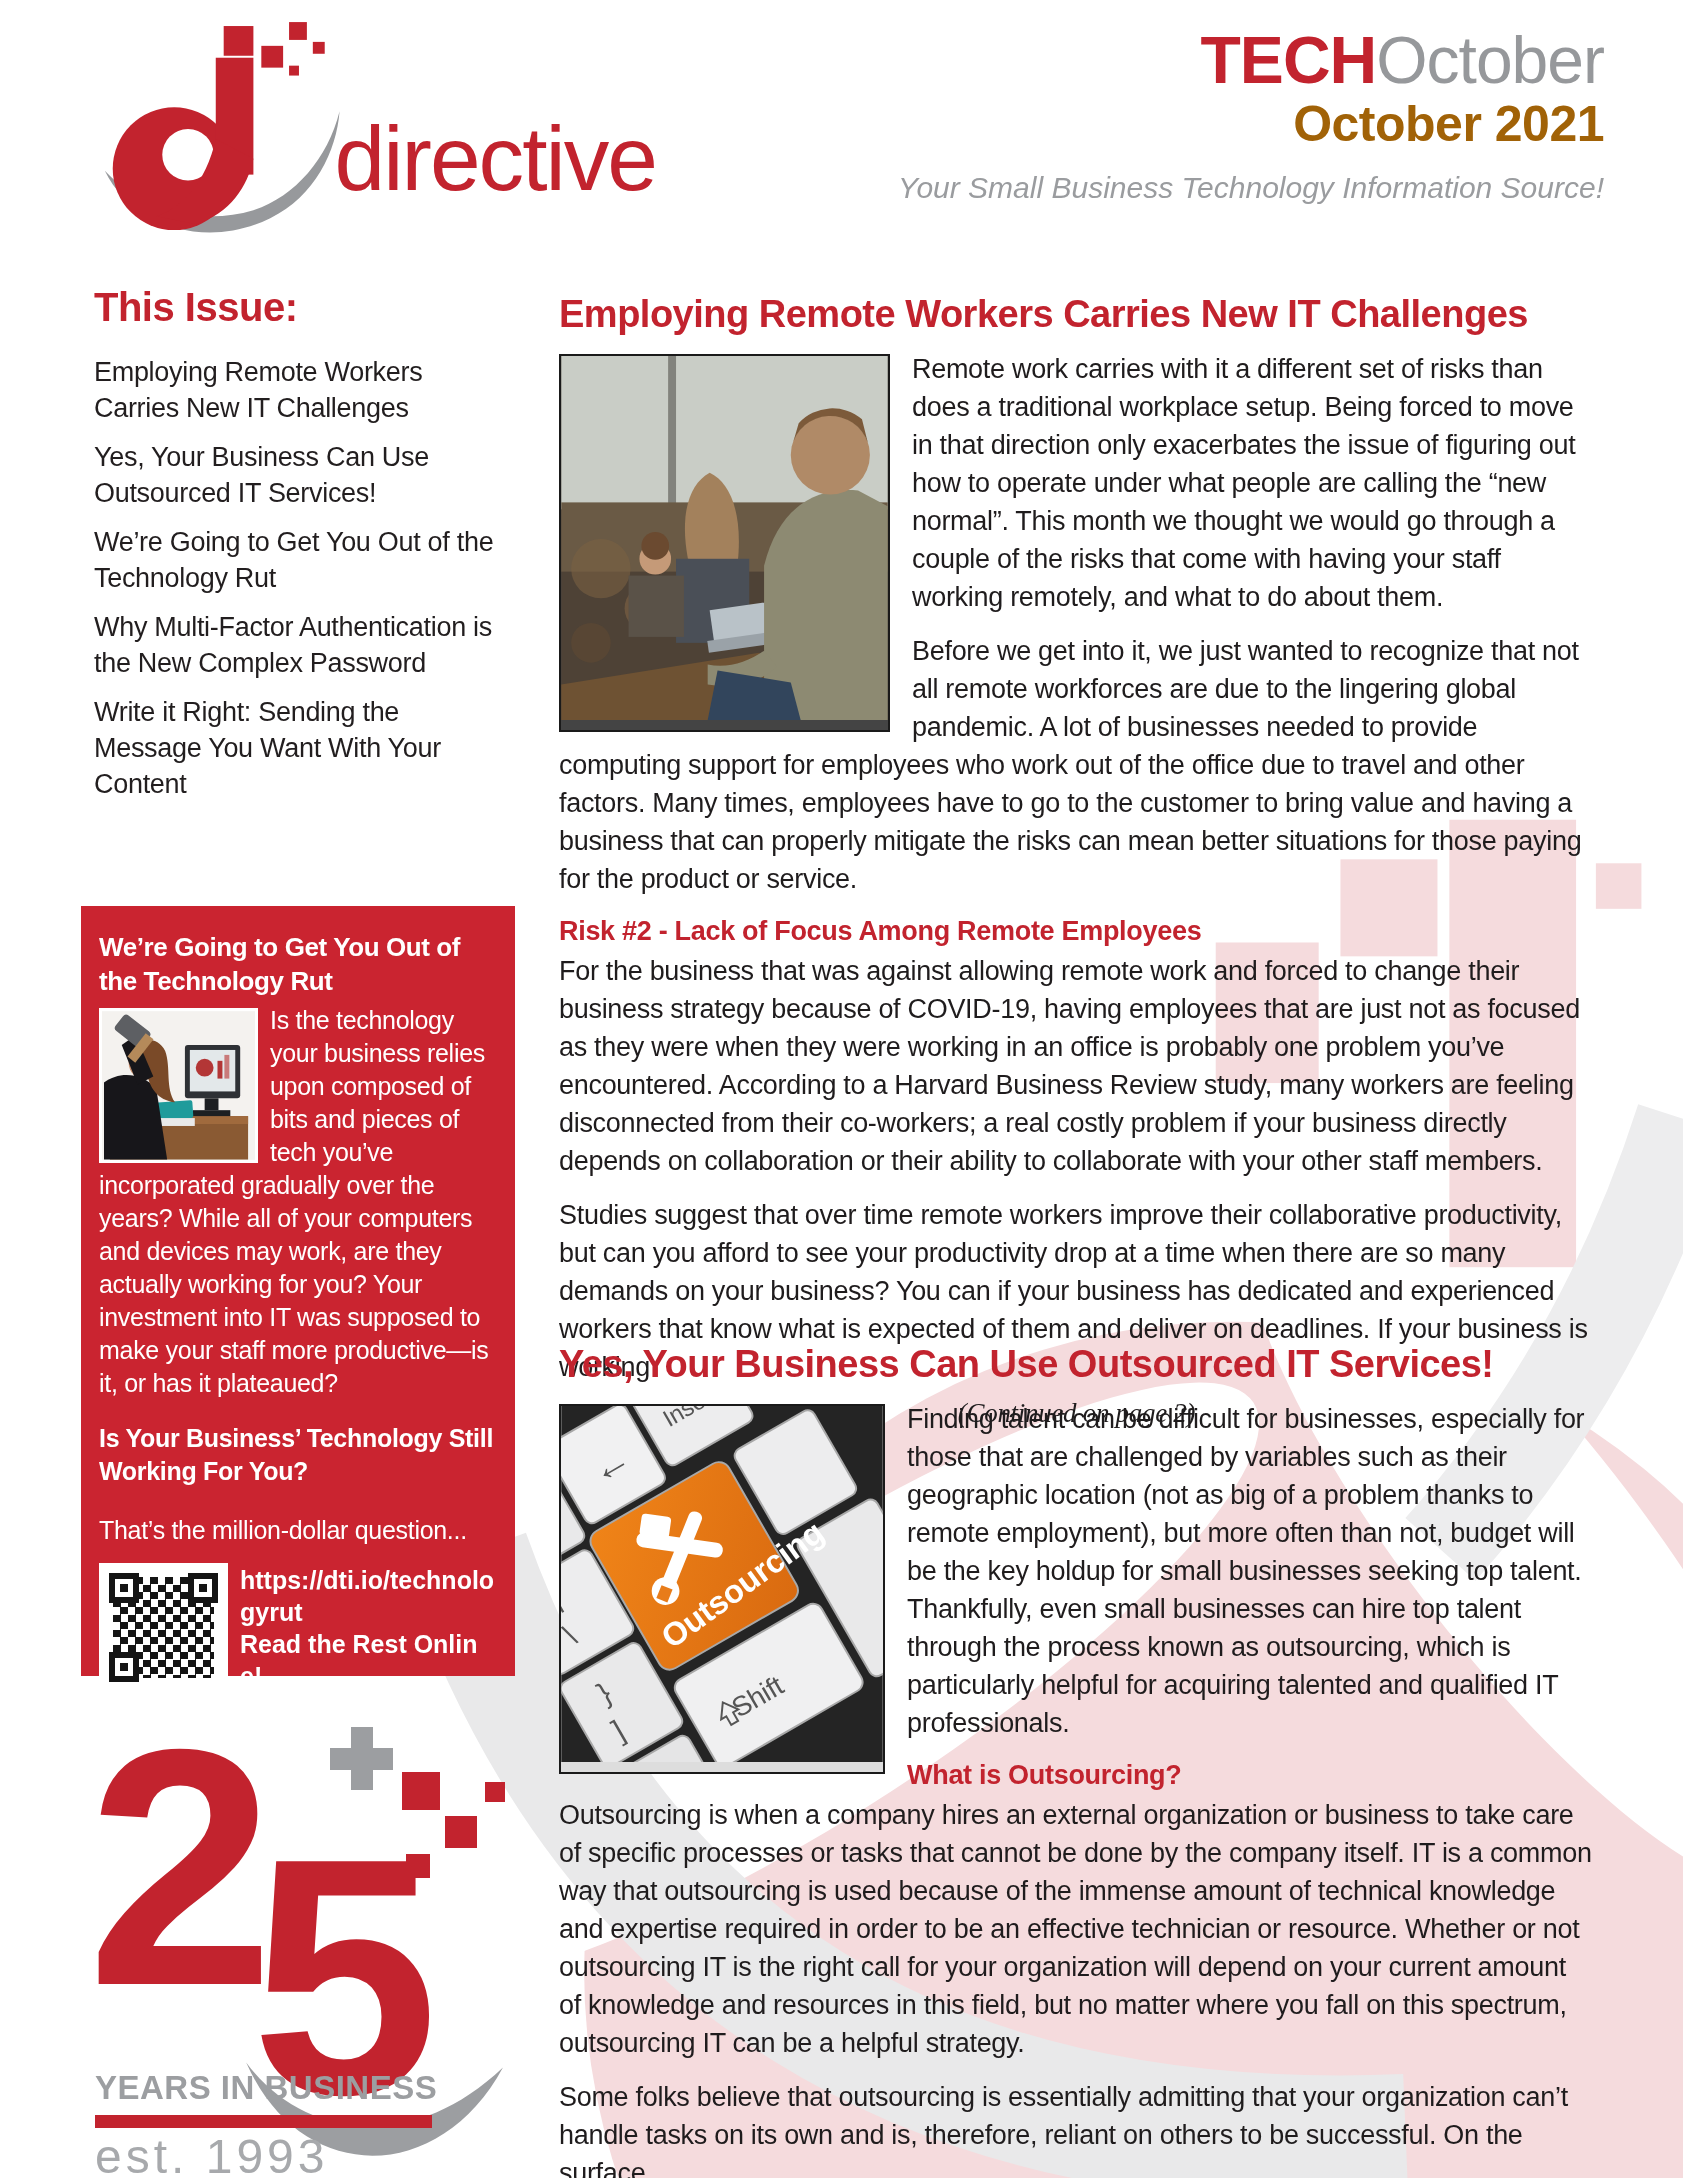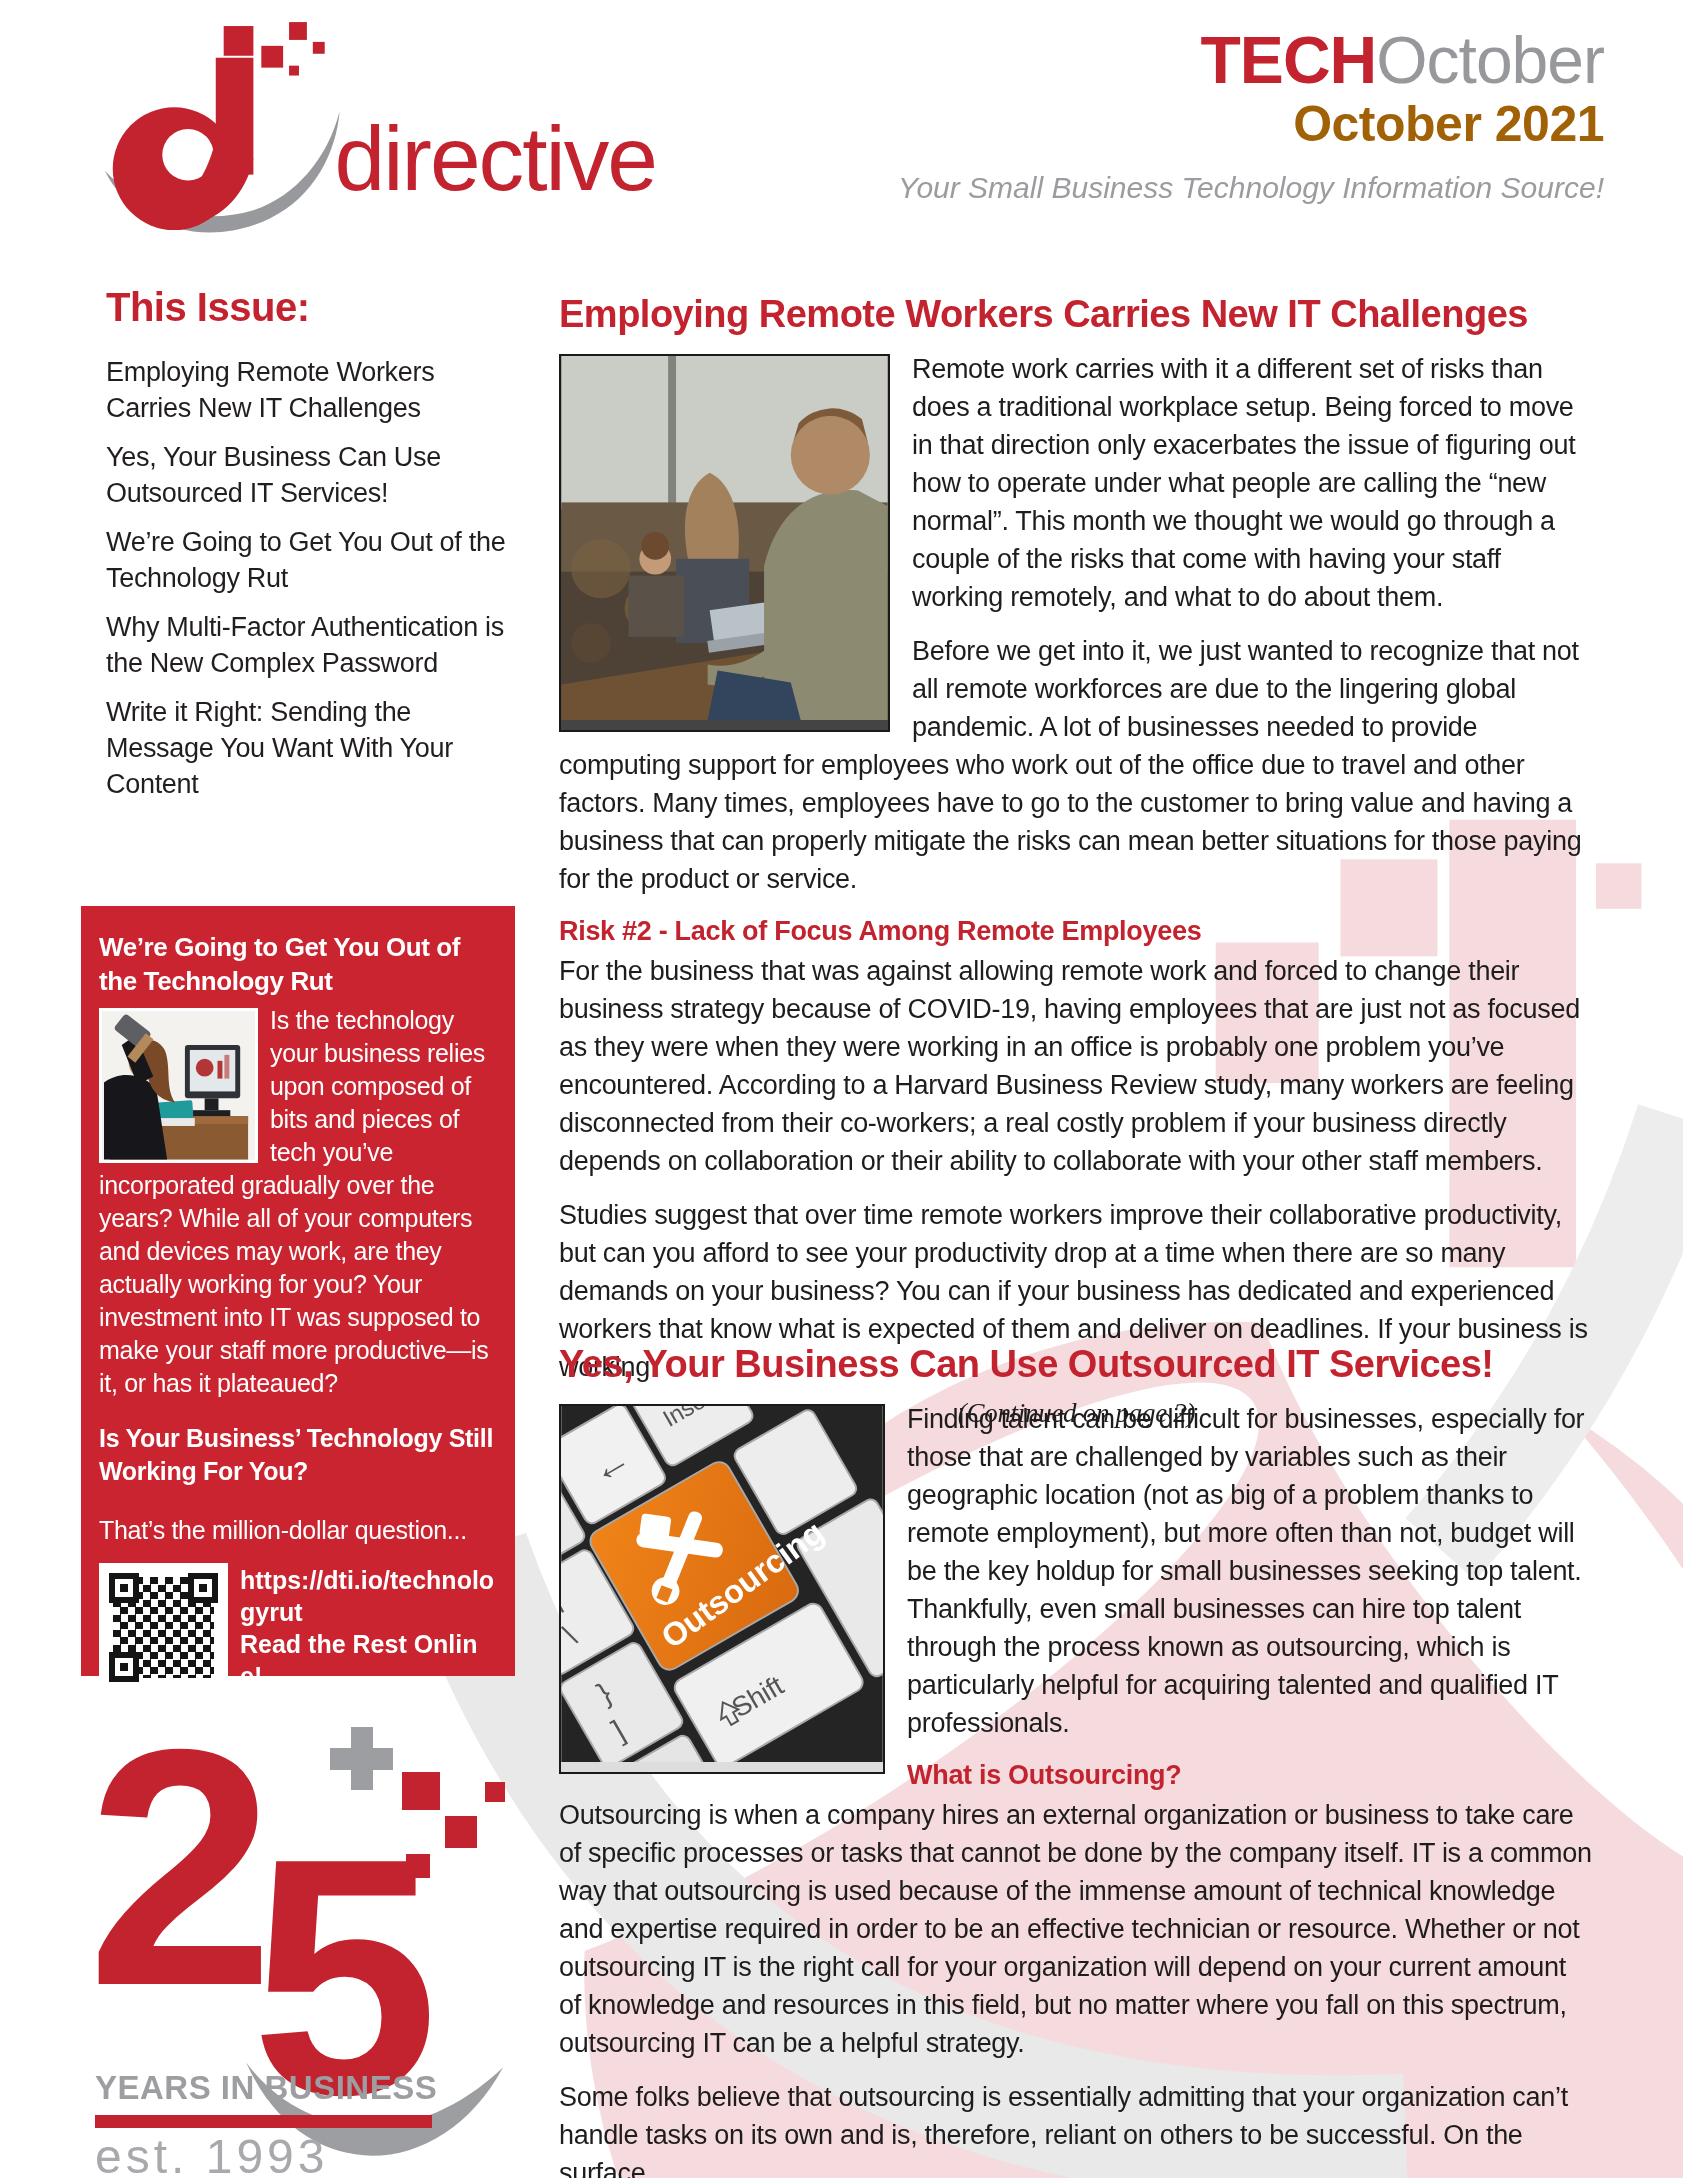--- a/index.html
+++ b/index.html
@@ -11,21 +11,21 @@
   
   .logo-wrap{left:87px;top:20px;width:624px;height:228px;}
   .masthead{right:79px;top:26px;text-align:right;}
   .mh1{font-size:66px;line-height:1.05;letter-spacing:-1px;}
   .mh1 .tech{color:#c2232e;font-weight:bold;}
   .mh1 .minutes{color:#96989b;font-weight:normal;}
   .mh2{font-size:50px;font-weight:bold;color:#a16207;letter-spacing:-0.5px;}
   .mh3{font-size:30px;font-style:italic;color:#9a9c9f;margin-top:18px;}
 
   
-  .toc{left:106px;top:285px;width:412px;}
+  .toc{left:94px;top:285px;width:412px;}
   .toc h2{margin:0 0 24px 0;font-size:40px;color:#c2232e;letter-spacing:-0.5px;}
   .toc-item{font-size:27px;line-height:36px;letter-spacing:-0.3px;margin-bottom:13px;color:#221e1f;}
 
   .promo{left:81px;top:906px;width:434px;height:770px;background:#ca2430;color:#fff;
          box-sizing:border-box;padding:24px 20px 18px 18px;}
   .promo h3{margin:0 0 6px 0;font-size:26px;line-height:34px;letter-spacing:-0.4px;}
   .promo-photo{float:left;width:153px;height:149px;border:3px solid #fff;margin:4px 12px 6px 0;background:#f6f6f6;}
   .promo p{margin:0;font-size:25px;line-height:33px;letter-spacing:-0.3px;}
   .promo .sub{font-weight:bold;margin-top:22px;font-size:25px;}
   .promo .q{margin-top:26px;}

